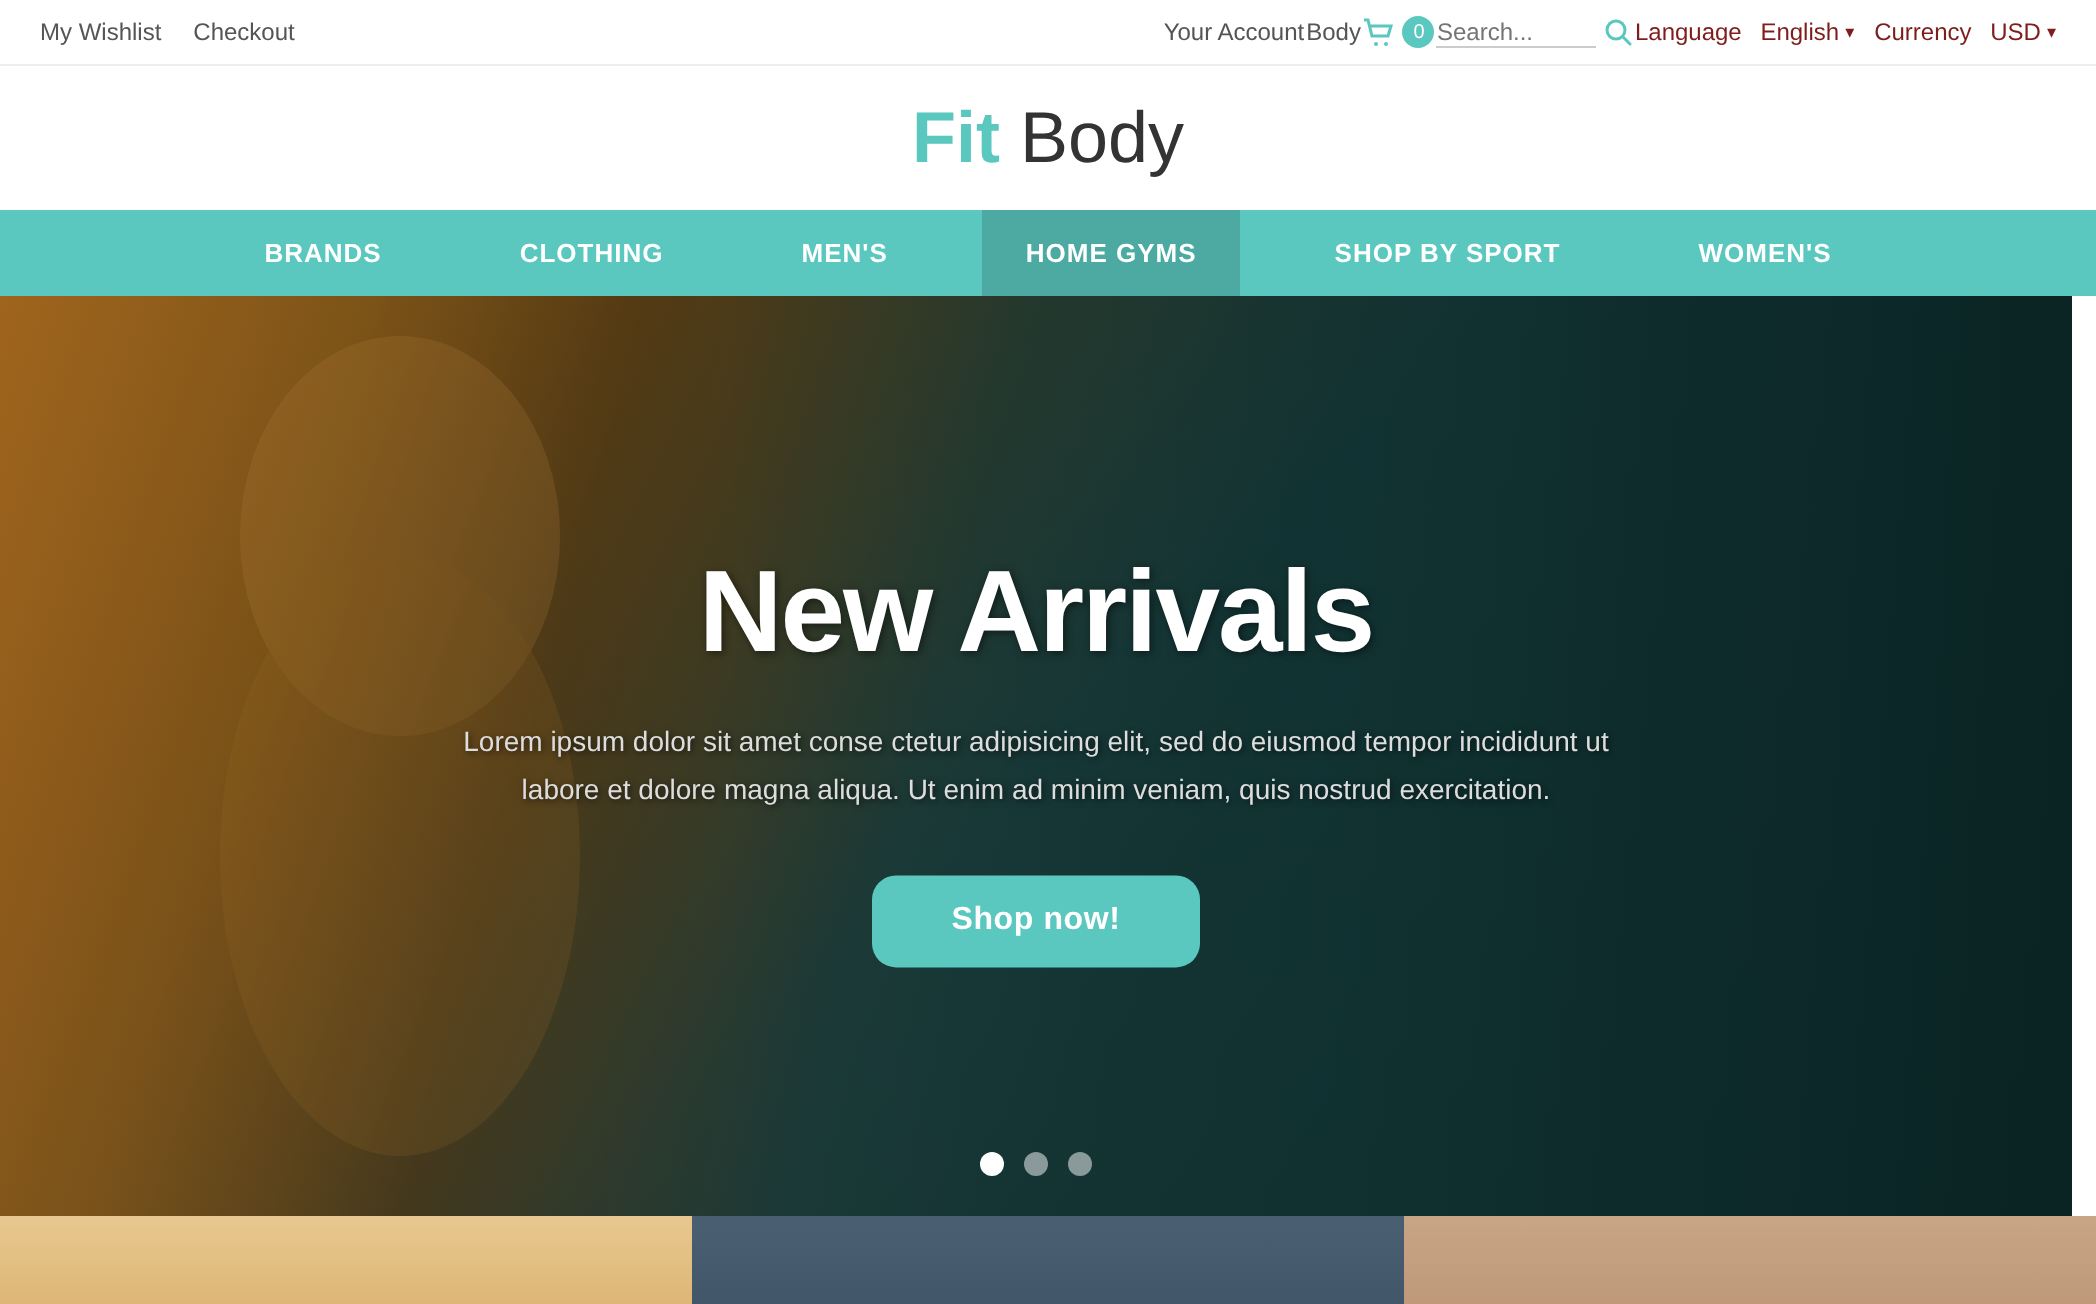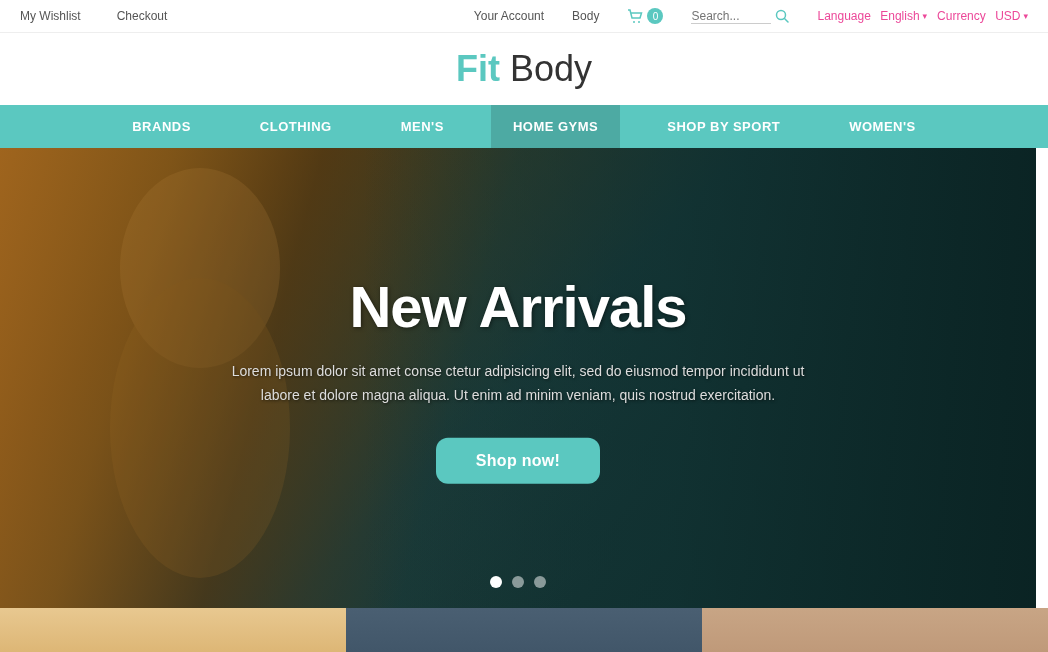--- a/index.html
+++ b/index.html
@@ -9,39 +9,39 @@
     .top-bar {
       display: flex;
       justify-content: space-between;
       align-items: center;
       padding: 8px 20px;
       background: #fff;
       font-size: 12px;
       color: #555;
       border-bottom: 1px solid #eee;
     }
-    .top-bar-left { display: flex; gap: 36px; }
-    .top-bar-right { display: flex; align-items: center; gap: 28px; margin-left: 44px; }
+    .top-bar-left { display: flex; gap: 16px; }
+    .top-bar-right { display: flex; align-items: center; gap: 1px; margin-left: 44px; }
     .top-bar a { color: #555; text-decoration: none; }
     .cart-icon { display: inline-flex; align-items: center; gap: 4px; }
     .cart-badge {
       background: #5bc8c0;
       color: #fff;
       border-radius: 50%;
       width: 16px; height: 16px;
       font-size: 10px;
       display: inline-flex; align-items: center; justify-content: center;
     }
     .search-container { display: flex; align-items: center; gap: 4px; }
     .search-input {
       border: none; border-bottom: 1px solid #ccc;
       outline: none; font-size: 12px; color: #555; background: transparent; width: 80px;
     }
     .search-icon-svg { color: #5bc8c0; }
-    .lang-currency { display: flex; gap: 10px; font-size: 12px; color: #ec4899; }
+    .lang-currency { display: flex; gap: 10px; font-size: 12px; color: #7f1d1d; }
     .dropdown-link { cursor: pointer; display: flex; align-items: center; gap: 3px; }
     .chevron { font-size: 9px; }
 
     
     .logo-bar {
       display: flex;
       justify-content: center;
       align-items: center;
       padding: 15px 8px;
       background: #fff;

